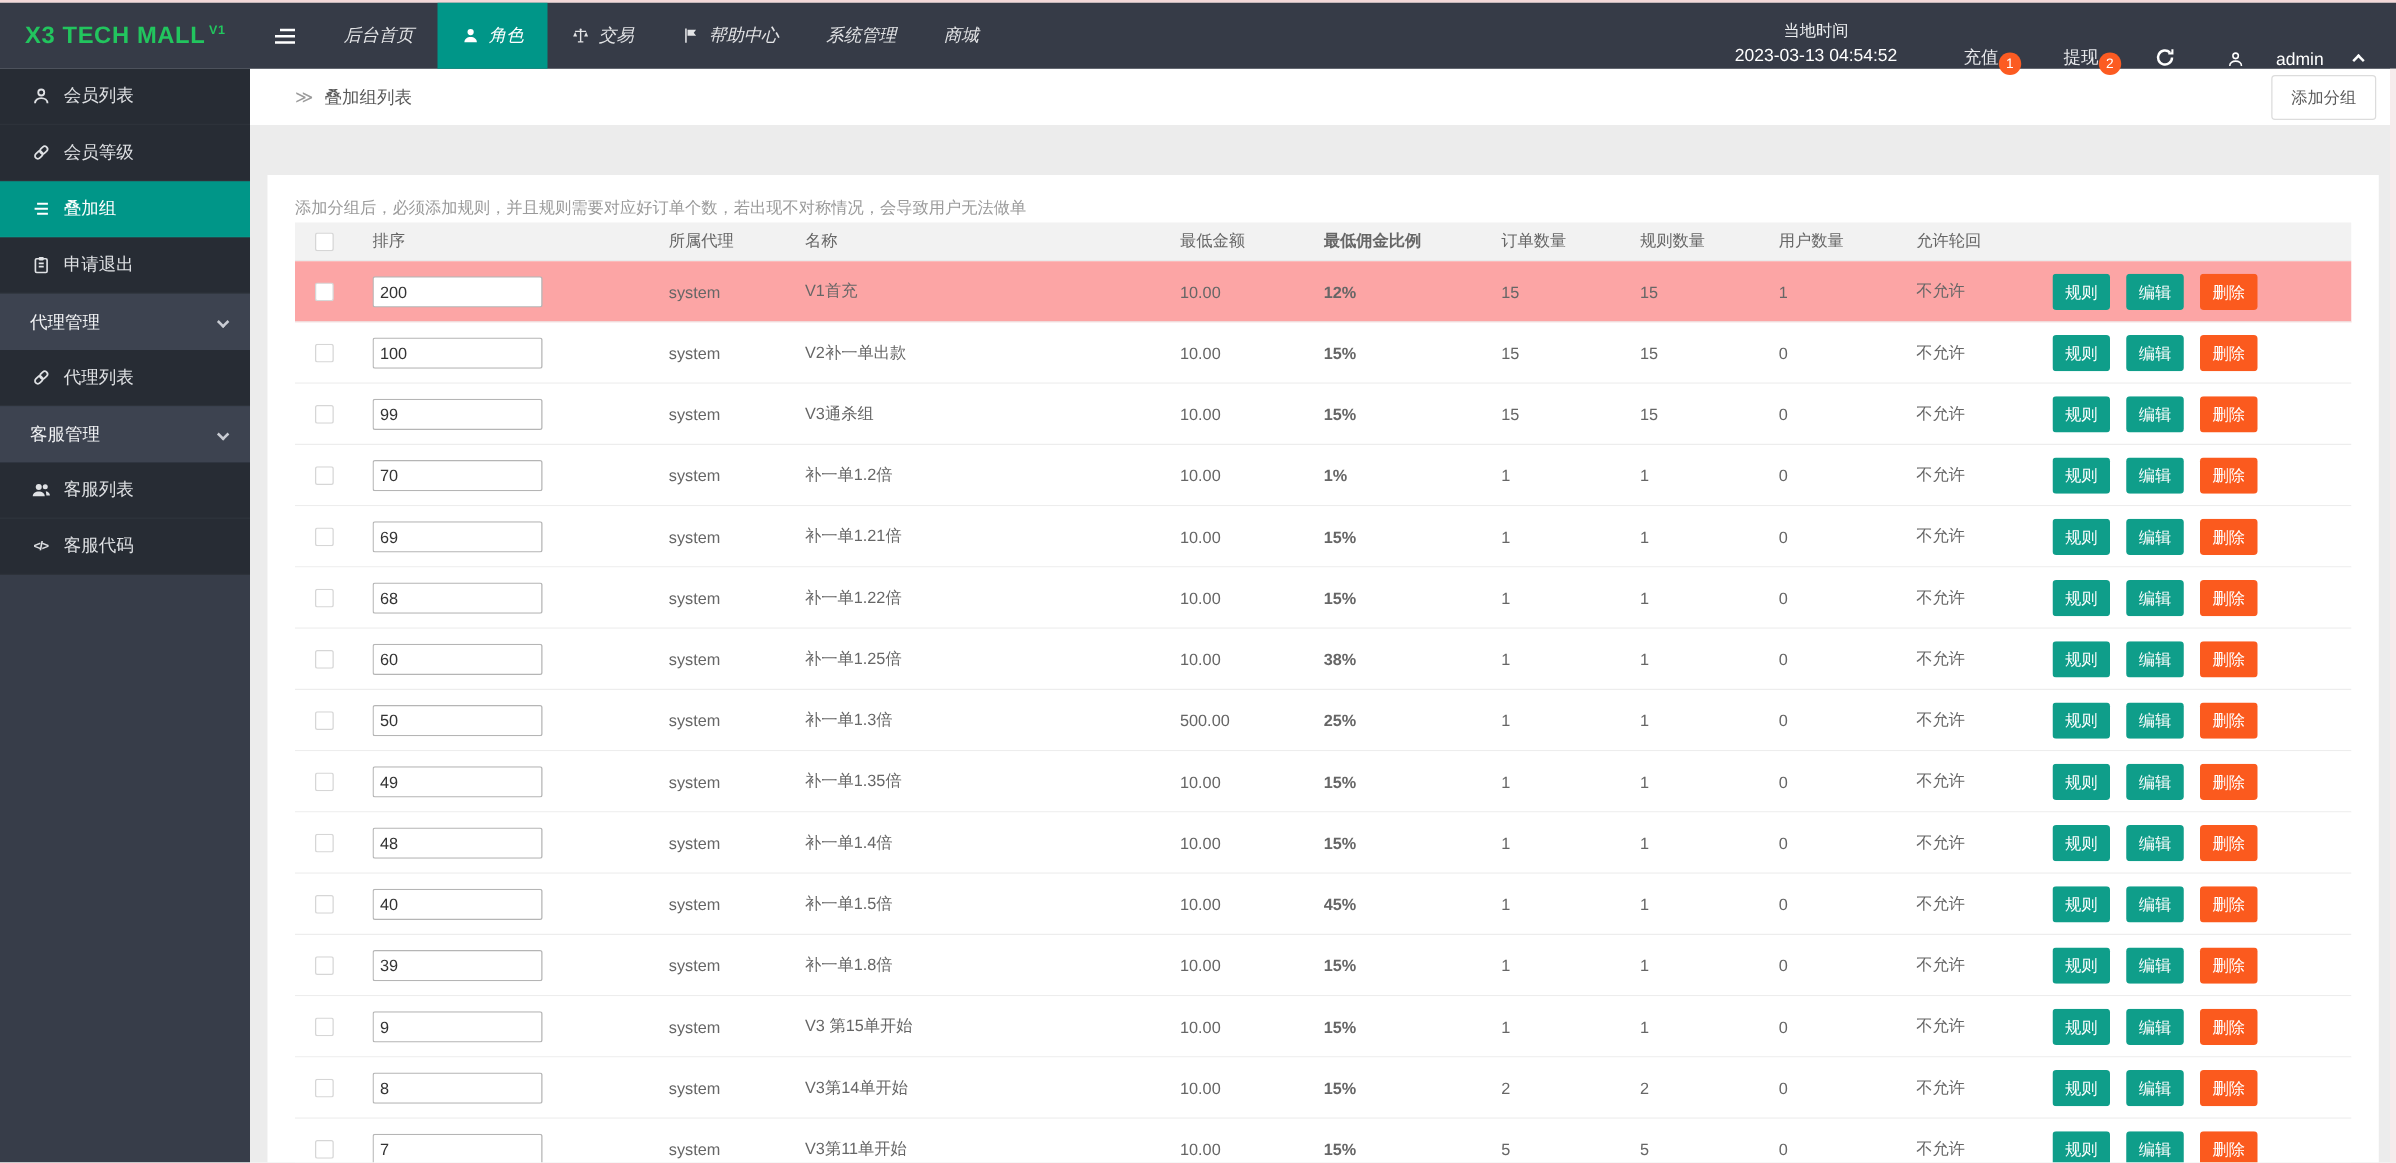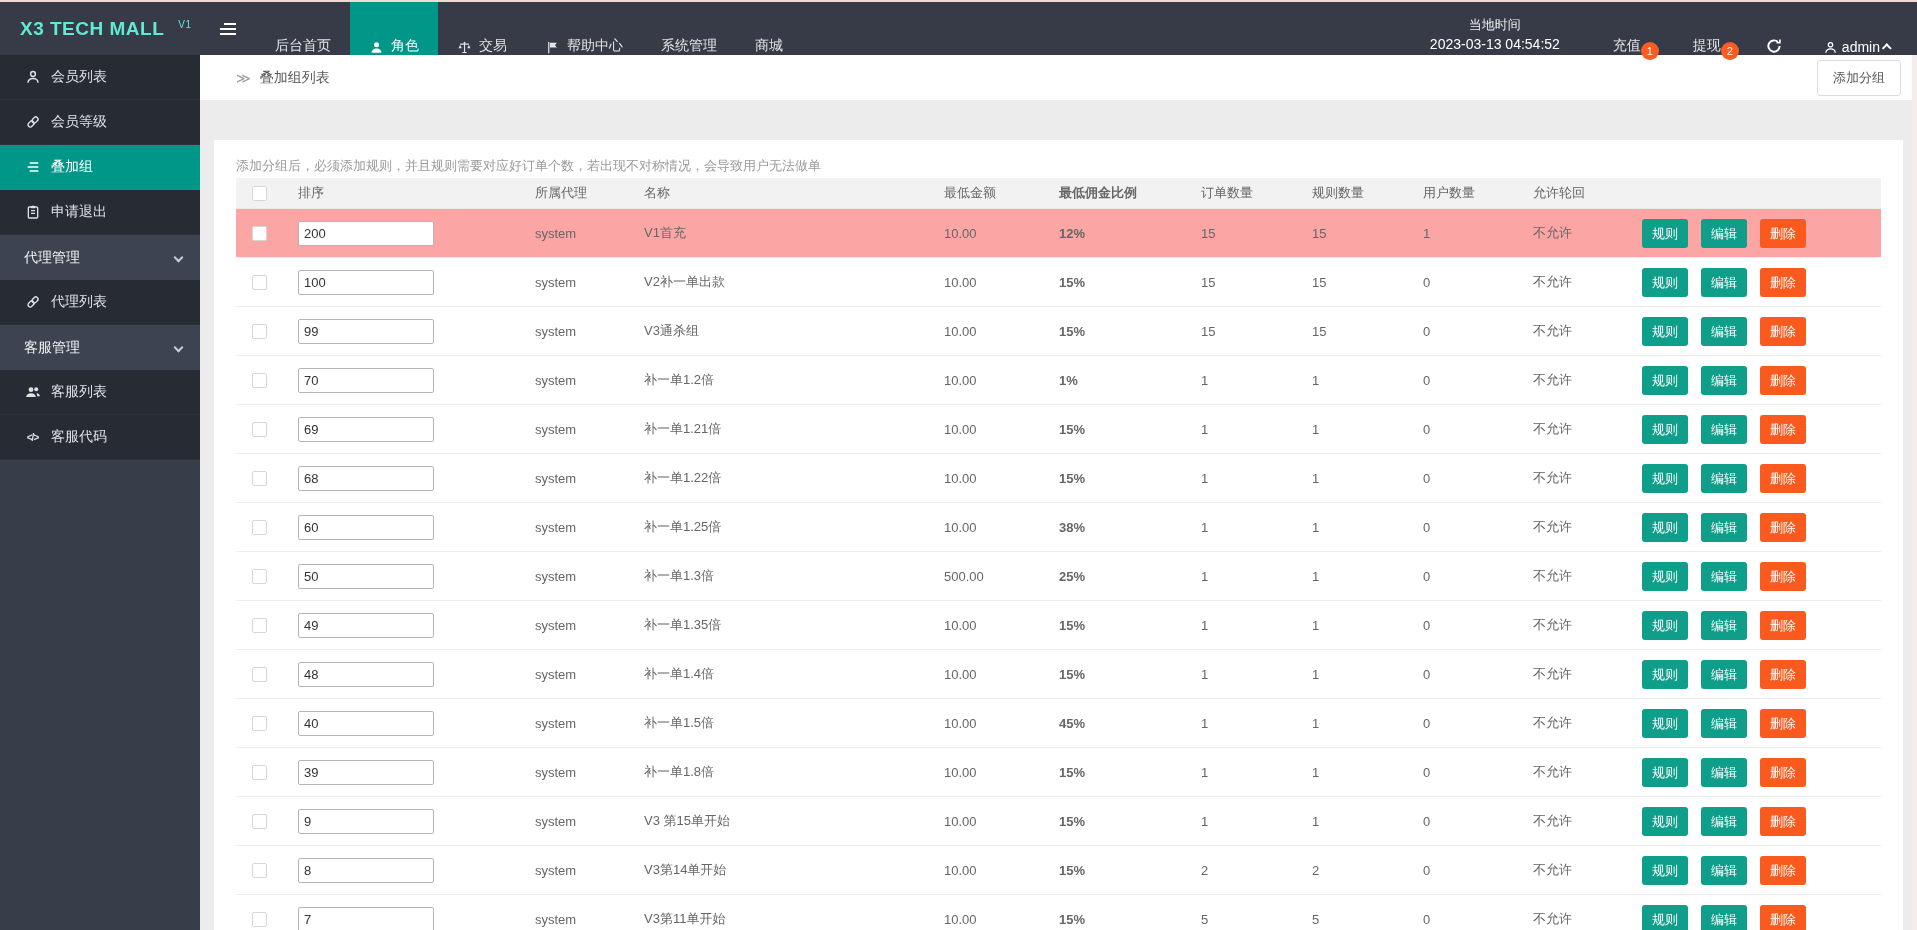--- a/index.html
+++ b/index.html
@@ -16,38 +16,38 @@
   *{box-sizing:border-box;margin:0;padding:0;}
   html,body{width:1917px;height:930px;overflow:hidden;}
   body{font-family:"Liberation Sans","DejaVu Sans",sans-serif;background:var(--page-bg);position:relative;}
 
   
   .top-strip{position:absolute;top:0;left:0;width:100%;height:2px;background:#f3d8d8;z-index:60;}
   .right-strip{position:absolute;top:55px;right:0;width:5px;bottom:0;background:#f6ecec;z-index:55;}
 
   
   .navbar{position:absolute;top:2px;left:0;width:100%;height:53px;background:var(--topbar-bg);display:flex;align-items:stretch;color:#e6e7ea;z-index:50;}
-  .logo{width:200px;display:flex;align-items:center;padding-left:20px;color:#5eead4;font-size:19px;font-weight:bold;letter-spacing:.5px;white-space:nowrap;}
-  .logo sup{font-size:10px;font-weight:normal;margin-left:14px;transform:translateY(-4px);}
+  .logo{width:200px;display:flex;align-items:center;padding-left:20px;color:#22c55e;font-size:19px;font-weight:bold;letter-spacing:.5px;white-space:nowrap;}
+  .logo sup{font-size:10px;font-weight:bold;margin-left:3px;transform:translateY(-4px);}
   .hamburger{display:flex;flex-direction:column;justify-content:center;gap:3px;padding:0 20px;cursor:pointer;}
   .hamburger i{display:block;width:16px;height:2px;background:#fff;}
   .hamburger i:first-child{width:12px;margin-left:4px;}
-  .nav-item{display:flex;align-items:flex-end;gap:7px;padding:0 19px;font-size:14px;color:#e3e4e6;cursor:pointer;white-space:nowrap;}
+  .nav-item{display:flex;align-items:center;gap:7px;padding:0 19px;font-size:14px;color:#e3e4e6;cursor:pointer;white-space:nowrap;font-style:italic;}
   .nav-item.active{background:var(--accent);color:#fff;}
   .nav-item svg{width:15px;height:15px;}
   .tb-right{margin-left:auto;display:flex;align-items:flex-end;}
   .tb-sep{width:1px;background:#474d5a;}
   .tb-time{display:flex;flex-direction:column;justify-content:center;align-items:center;padding:0 26px;line-height:1.5;}
   .tb-time .t1{font-size:13px;color:#eef0f2;}
   .tb-time .t2{font-size:14px;color:#fff;}
   .tb-money{position:relative;display:flex;align-items:center;padding:0 26px;font-size:14px;cursor:pointer;}
   .tb-badge{position:absolute;top:5px;right:8px;min-width:18px;height:18px;border-radius:50%;background:var(--badge-orange);color:#fff;font-size:11px;line-height:18px;text-align:center;}
   .tb-refresh{display:flex;align-items:center;padding:0 17px;cursor:pointer;}
   .tb-refresh svg{width:18px;height:18px;}
-  .tb-user{display:flex;align-items:center;gap:4px;padding:0 26px 0 22px;font-size:14px;color:#fff;cursor:pointer;}
+  .tb-user{display:flex;align-items:center;gap:25px;padding:0 26px 0 22px;font-size:14px;color:#fff;cursor:pointer;}
   .tb-user svg{width:15px;height:15px;}
   .chev-up{width:7px;height:7px;border-left:2px solid #fff;border-top:2px solid #fff;transform:rotate(45deg) translateY(1px);}
   .chev-down{width:7px;height:7px;border-right:2px solid #c9ccd3;border-bottom:2px solid #c9ccd3;transform:rotate(45deg);}
 
   
   .sidebar{position:absolute;left:0;top:55px;width:200px;bottom:0;background:var(--sidebar-bg);z-index:40;}
   .s-row{height:45px;display:flex;align-items:center;font-size:14px;cursor:pointer;padding:0 18px 0 24px;}
   .s-row.group{background:var(--sidebar-group-bg);color:#f2f3f5;}
   .s-row.item{background:var(--sidebar-item-bg);color:#dfe1e4;border-bottom:1px solid rgba(255,255,255,.03);}
   .s-row.item.active{background:var(--accent);color:#fff;}

